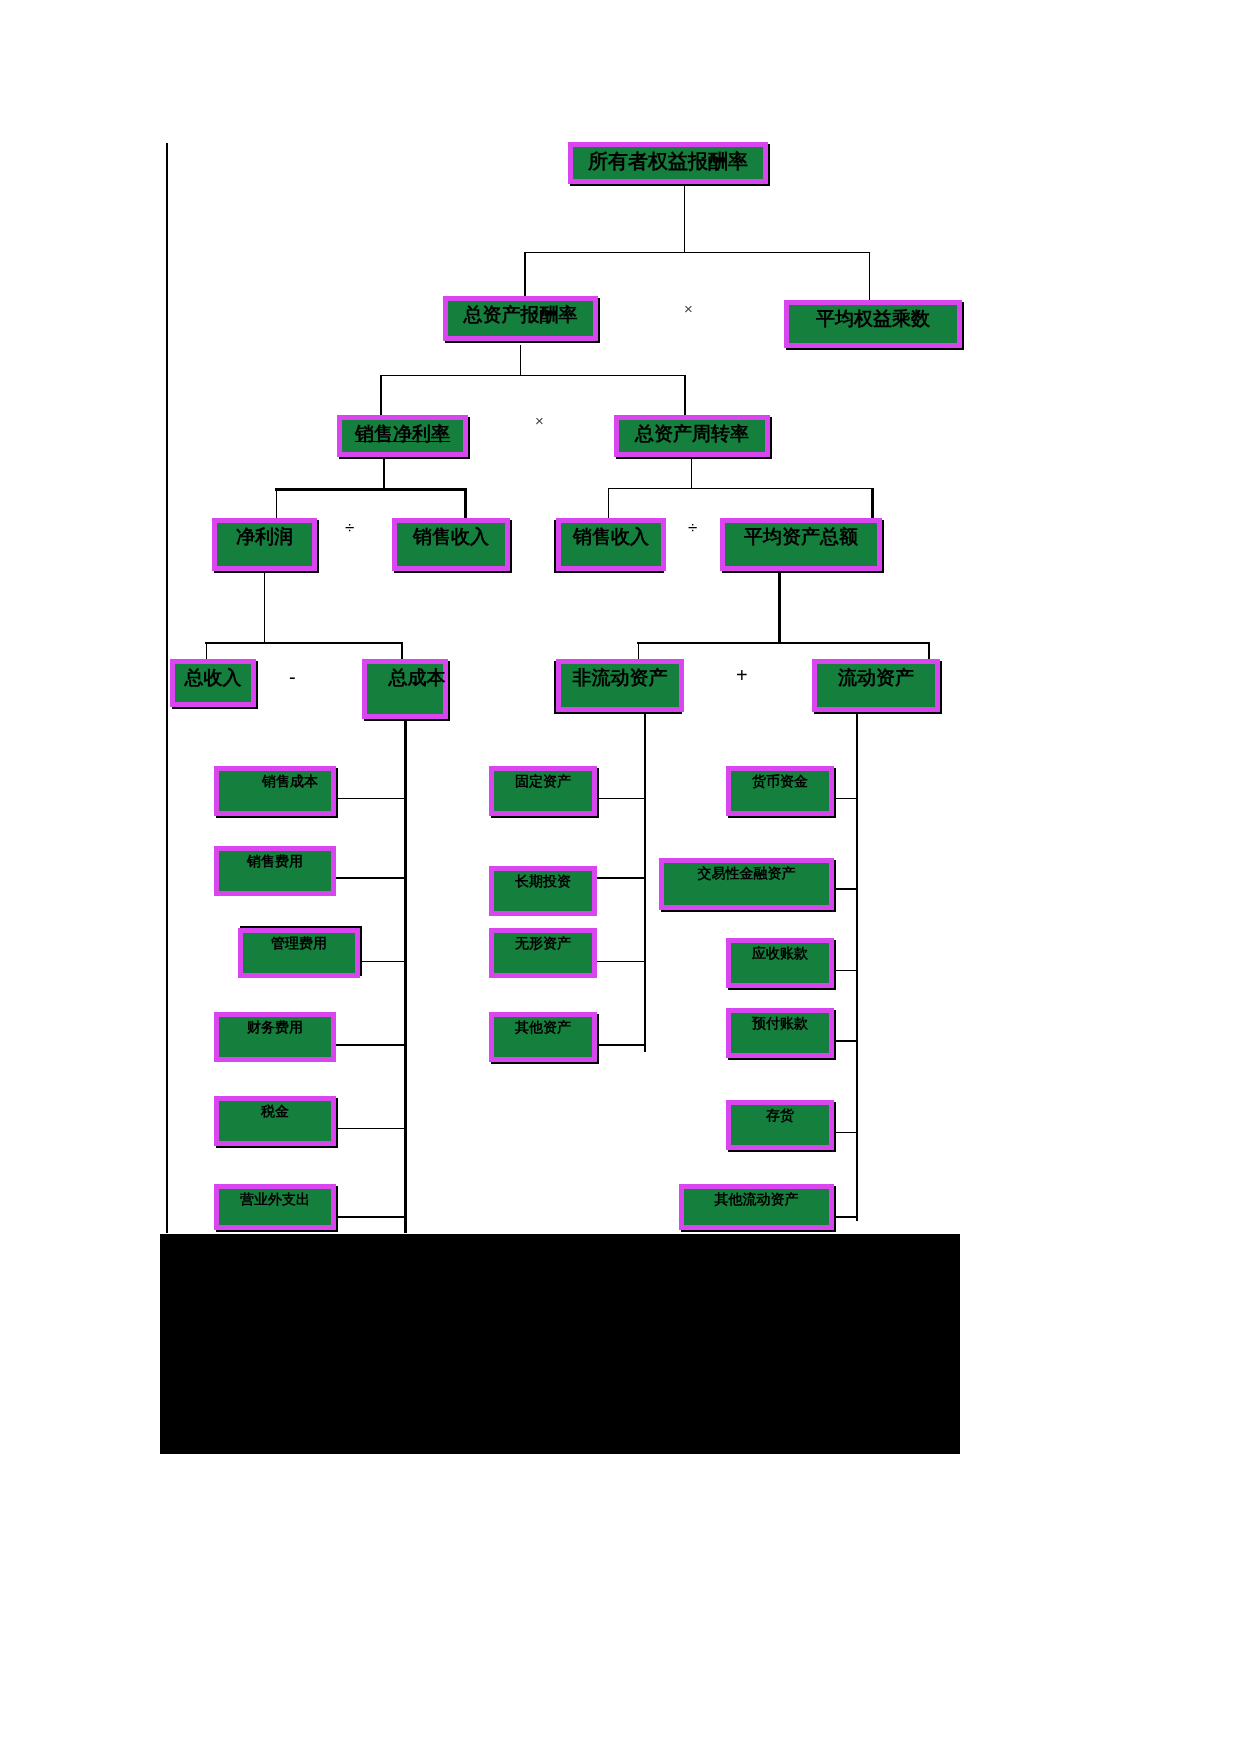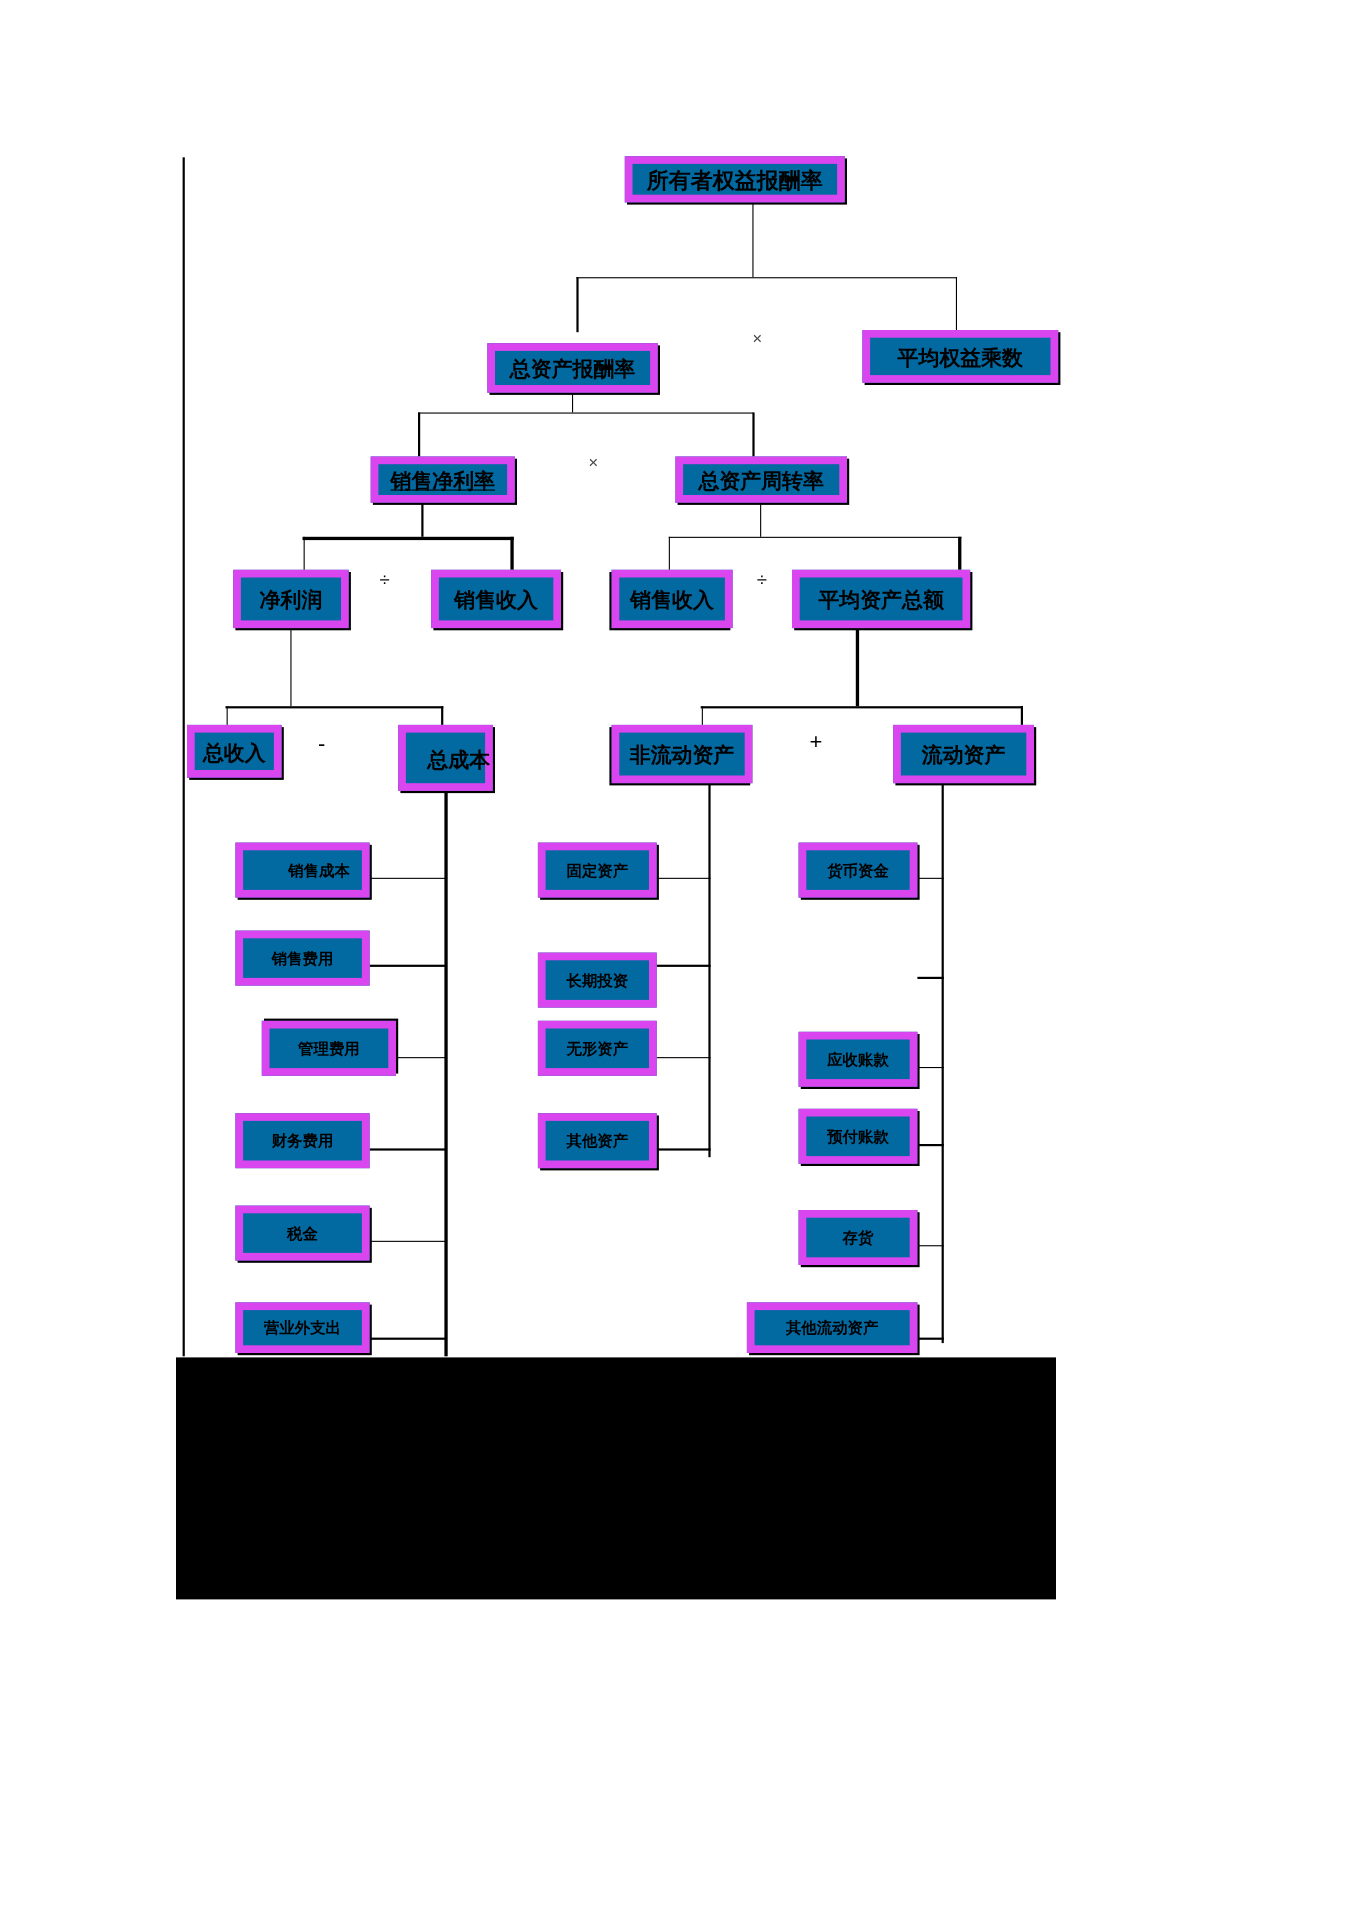--- a/index.html
+++ b/index.html
@@ -9,24 +9,24 @@
     font-family:"Liberation Serif","DejaVu Serif",serif;
     position:relative;
     overflow:hidden;
   }
   #canvas{position:absolute;left:0;top:0;width:1240px;height:1754px;}
 
   
   .node{
     position:absolute;
     box-sizing:border-box;
-    background:#0369a1;
-    border:7px solid #d946ef;
+    background:#15803d;
+    border:5px solid #d946ef;
     display:flex;
-    align-items:center;
+    align-items:flex-start;
     justify-content:center;
     color:#000;
     line-height:1.0;
     z-index:5;
     white-space:nowrap;
   }
   .node .lbl{display:block;padding-top:4px;}
 
   
   .sh{box-shadow:2px 2px 0 0 #000;}
@@ -77,21 +77,21 @@
   <div class="ln v" style="left:684px;top:184px;width:1px;height:68px;"></div>
 
   <div class="ln h" style="left:524px;top:252px;width:346px;height:1px;"></div>
 
   <div class="ln v2" style="left:524px;top:252px;width:2px;height:50px;"></div>
 
   <div class="ln v" style="left:869px;top:252px;width:1px;height:50px;"></div>
 
   <div class="op" style="left:684px;top:300px;">×</div>
 
-  <div class="node mid sh" style="left:443px;top:312px;width:155px;height:45px;">
+  <div class="node mid sh" style="left:443px;top:296px;width:155px;height:45px;">
     <span class="lbl">总资产报酬率</span>
   </div>
 
   <div class="node mid sh" style="left:784px;top:300px;width:178px;height:48px;">
     <span class="lbl">平均权益乘数</span>
   </div>
 
   <div class="ln v" style="left:520px;top:345px;width:1px;height:30px;"></div>
 
   <div class="ln h" style="left:380px;top:375px;width:305px;height:1px;"></div>
@@ -220,20 +220,23 @@
   <div class="node small sh" style="left:489px;top:1012px;width:108px;height:50px;">
     <span class="lbl">其他资产</span>
   </div>
   <div class="ln h2" style="left:597px;top:1044px;width:49px;height:2px;"></div>
 
   <div class="node small sh" style="left:726px;top:766px;width:108px;height:50px;">
     <span class="lbl">货币资金</span>
   </div>
   <div class="ln h" style="left:834px;top:798px;width:24px;height:1px;"></div>
 
+  <div class="node small sh" style="left:659px;top:858px;width:175px;height:52px;">
+    <span class="lbl">交易性金融资产</span>
+  </div>
   <div class="ln h2" style="left:834px;top:888px;width:24px;height:2px;"></div>
 
   <div class="node small sh" style="left:726px;top:938px;width:108px;height:50px;">
     <span class="lbl">应收账款</span>
   </div>
   <div class="ln h" style="left:834px;top:970px;width:24px;height:1px;"></div>
 
   <div class="node small sh" style="left:726px;top:1008px;width:108px;height:50px;">
     <span class="lbl">预付账款</span>
   </div>

